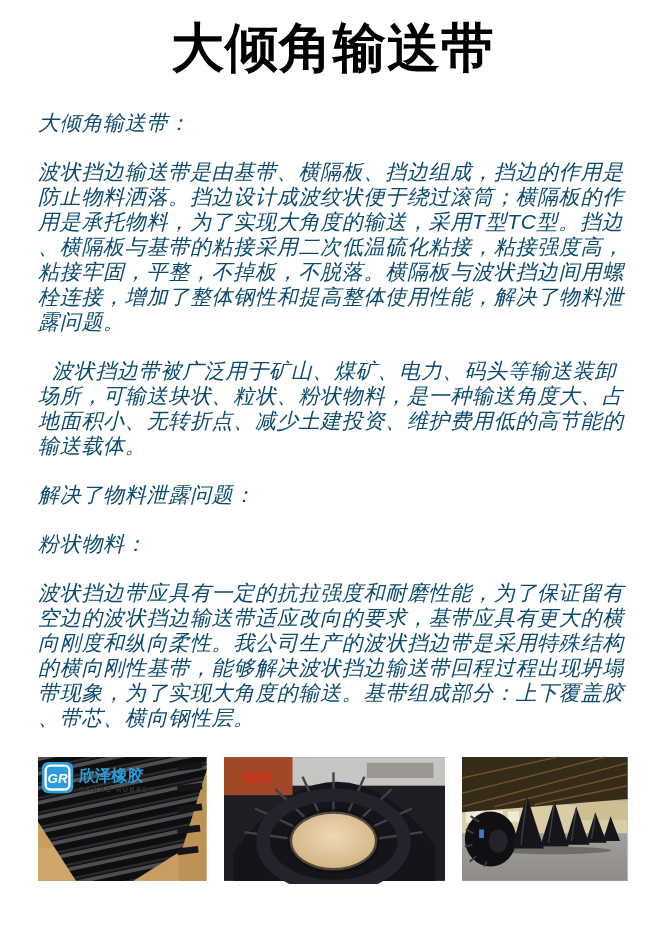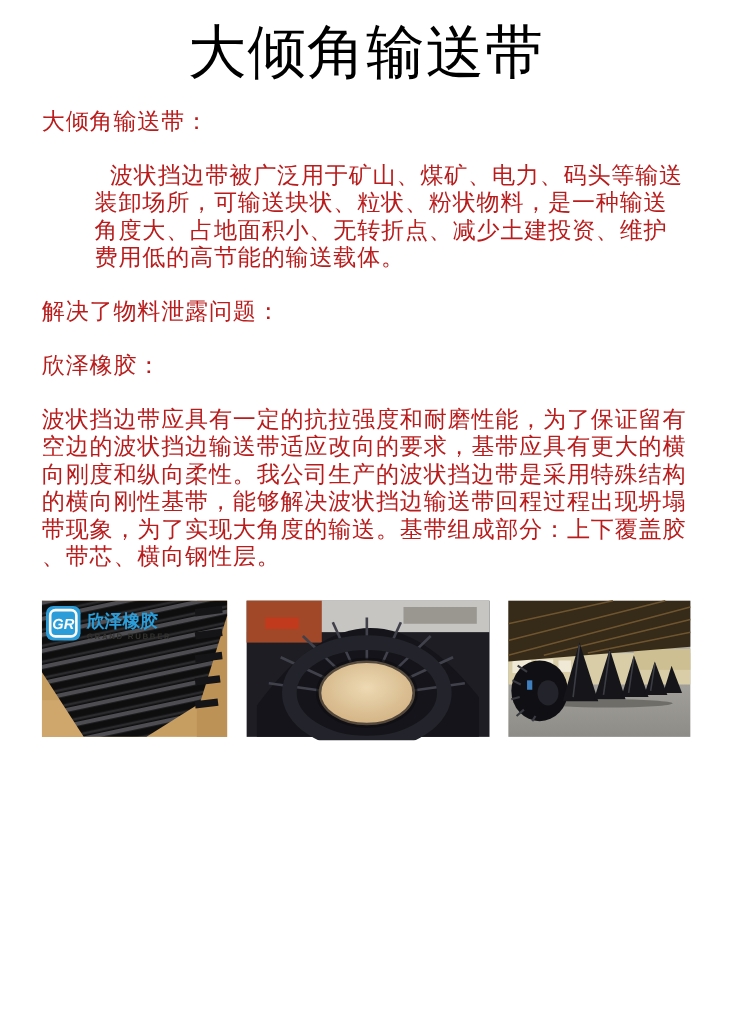--- a/index.html
+++ b/index.html
@@ -2,50 +2,51 @@
 <html><head>
 <meta charset="utf-8">
 <style>
   html,body { margin:0; padding:0; }
   body {
     width:666px; height:930px; background:#ffffff; overflow:hidden;
     font-family:"Liberation Sans","DejaVu Sans",sans-serif; color:#1f1f1f;
   }
   .page { padding:18px 38px 0 38px; }
   h1.title {
-    margin:0 0 20px 0; text-align:center; font-weight:400;
+    margin:0 0 32px 0; text-align:center; font-weight:700;
     font-size:53px; line-height:60px; letter-spacing:1px; color:#000;
   }
   p.body-text {
     margin:0 0 24px 0; font-size:21px; line-height:25px;
     letter-spacing:0.7px; line-break:anywhere; word-break:break-all;
-    text-align:left; color:#b91c1c;
+    text-align:left; color:#0c4a6e;font-style:italic;
   }
-  p.indented { text-indent:14px;margin-left:48px; }
+  p.indented { text-indent:14px; }
   .gallery { margin-top:6px; display:flex; gap:17px;text-align:center; }
   .gallery svg { display:block; }
   .logo-cn { font-size:17px; font-weight:bold; }
   .logo-en { font-size:7.5px; letter-spacing:1.6px; font-weight:bold; }
   .logo-gr { font-size:14px; font-weight:bold; font-style:italic; }
 </style>
 </head>
 <body>
 
 <div class="page">
 
   <h1 class="title">大倾角输送带</h1>
 
   <p class="body-text">大倾角输送带：</p>
 
+  <p class="body-text">波状挡边输送带是由基带、横隔板、挡边组成，挡边的作用是防止物料洒落。挡边设计成波纹状便于绕过滚筒；横隔板的作用是承托物料，为了实现大角度的输送，采用T型TC型。挡边、横隔板与基带的粘接采用二次低温硫化粘接，粘接强度高，粘接牢固，平整，不掉板，不脱落。横隔板与波状挡边间用螺栓连接，增加了整体钢性和提高整体使用性能，解决了物料泄露问题。</p>
 
   <p class="body-text indented">波状挡边带被广泛用于矿山、煤矿、电力、码头等输送装卸场所，可输送块状、粒状、粉状物料，是一种输送角度大、占地面积小、无转折点、减少土建投资、维护费用低的高节能的输送载体。</p>
 
   <p class="body-text">解决了物料泄露问题：</p>
 
-  <p class="body-text">欣泽橡胶：</p>
+  <p class="body-text">粉状物料：</p>
 
   <p class="body-text">波状挡边带应具有一定的抗拉强度和耐磨性能，为了保证留有空边的波状挡边输送带适应改向的要求，基带应具有更大的横向刚度和纵向柔性。我公司生产的波状挡边带是采用特殊结构的横向刚性基带，能够解决波状挡边输送带回程过程出现坍塌带现象，为了实现大角度的输送。基带组成部分：上下覆盖胶、带芯、横向钢性层。</p>
 
   <div class="gallery">
 
     <svg width="177" height="130" viewBox="0 0 177 130">
       <defs>
         <pattern id="stripes" width="15" height="15" patternUnits="userSpaceOnUse" patternTransform="rotate(-12)">
           <rect width="15" height="15" fill="#0e0e0f"></rect>
           <rect y="0" width="15" height="4" fill="#4d4d52"></rect>

